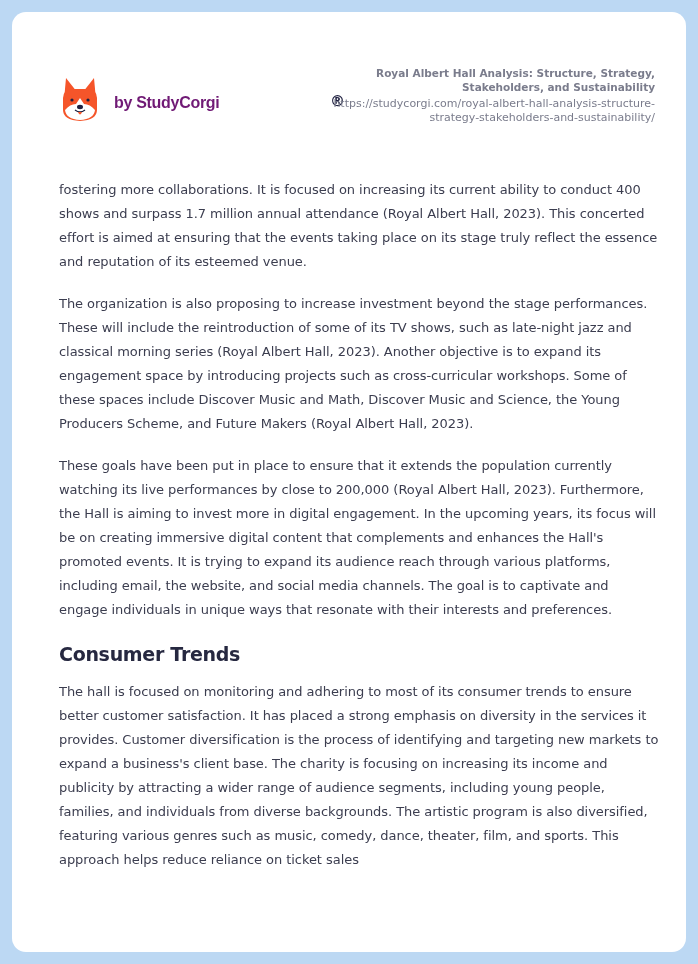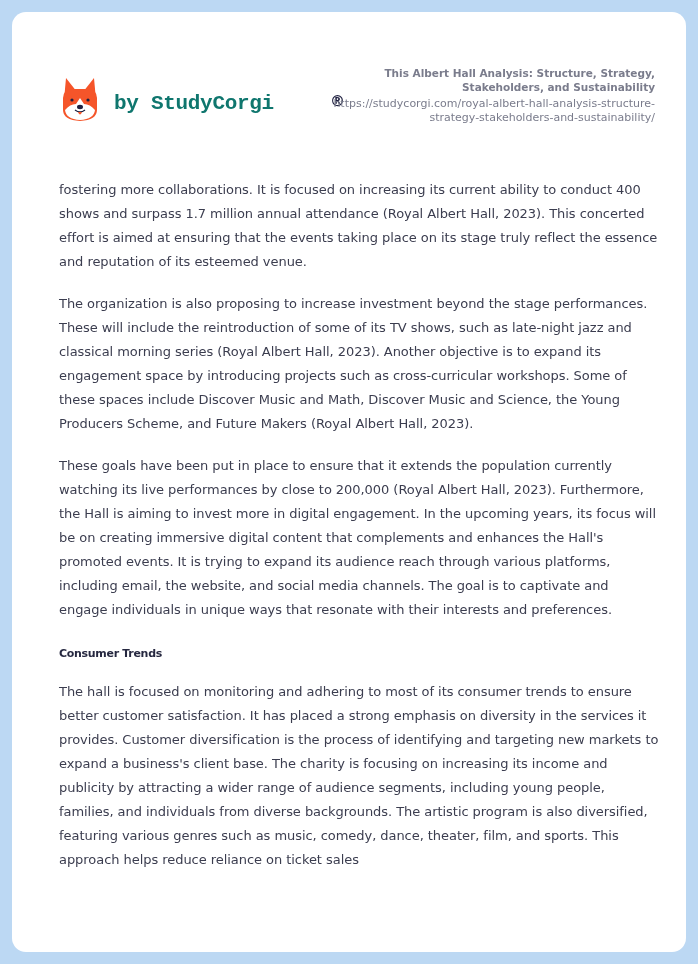--- a/index.html
+++ b/index.html
@@ -21,24 +21,24 @@
   .header {
     position: absolute; left: 0; top: 0; width: 674px; height: 140px;
   }
   .logo {
     position: absolute; left: 48px; top: 64px;
     display: flex; align-items: center;
   }
   .logo svg { display: block; }
   .logo-text {
     margin-left: 14px;
-    font-family: Liberation Mono, monospace;
+    font-family: Liberation Sans, sans-serif;
     font-weight: bold;
-    font-size: 21px;
-    color: #0f766e;
+    font-size: 16px;
+    color: #701a75;
     letter-spacing: -0.3px;
     position: relative;
     top: 4px;
   }
   .logo-reg {
     position: absolute; left: 270px; top: 16px;
     font-size: 15px; color: #1f2040; font-weight: bold;
   }
   .meta {
     position: absolute; right: 31px; top: 54px;
@@ -67,21 +67,21 @@
     font-family: "DejaVu Sans", sans-serif;
     font-size: 13px;
     line-height: 24px;
     color: #3b3d4f;
     letter-spacing: -0.05px;
   }
   .content h2 {
     margin: 0 0 12px 0;
     font-family: "DejaVu Sans", sans-serif;
     font-weight: bold;
-    font-size: 11px;
+    font-size: 19px;
     line-height: 28px;
     color: #262840;
     letter-spacing: -0.3px;
   }
 </style>
 </head>
 <body>
 
 <div class="card">
   <div class="header">
@@ -102,21 +102,21 @@
 
         <path d="M15 34 Q20 38 25 34" stroke="#1f2040" stroke-width="1.3" fill="none"></path>
 
         <path d="M18 36 Q20 41 22 36 Z" fill="#f5552a"></path>
       </svg>
       <span class="logo-text">by StudyCorgi</span>
       <span class="logo-reg">®</span>
     </div>
 
     <div class="meta">
-      <div class="meta-title">This Albert Hall Analysis: Structure, Strategy, Stakeholders, and Sustainability</div>
+      <div class="meta-title">Royal Albert Hall Analysis: Structure, Strategy, Stakeholders, and Sustainability</div>
       <div class="meta-url">https://studycorgi.com/royal-albert-hall-analysis-structure-strategy-stakeholders-and-sustainability/</div>
     </div>
   </div>
 
   <div class="content">
     <p>fostering more collaborations. It is focused on increasing its current ability to conduct 400 shows and surpass 1.7 million annual attendance (Royal Albert Hall, 2023). This concerted effort is aimed at ensuring that the events taking place on its stage truly reflect the essence and reputation of its esteemed venue.</p>
     <p>The organization is also proposing to increase investment beyond the stage performances. These will include the reintroduction of some of its TV shows, such as late-night jazz and classical morning series (Royal Albert Hall, 2023). Another objective is to expand its engagement space by introducing projects such as cross-curricular workshops. Some of these spaces include Discover Music and Math, Discover Music and Science, the Young Producers Scheme, and Future Makers (Royal Albert Hall, 2023).</p>
     <p>These goals have been put in place to ensure that it extends the population currently watching its live performances by close to 200,000 (Royal Albert Hall, 2023). Furthermore, the Hall is aiming to invest more in digital engagement. In the upcoming years, its focus will be on creating immersive digital content that complements and enhances the Hall's promoted events. It is trying to expand its audience reach through various platforms, including email, the website, and social media channels. The goal is to captivate and engage individuals in unique ways that resonate with their interests and preferences.</p>
     <h2>Consumer Trends</h2>
     <p>The hall is focused on monitoring and adhering to most of its consumer trends to ensure better customer satisfaction. It has placed a strong emphasis on diversity in the services it provides. Customer diversification is the process of identifying and targeting new markets to expand a business's client base. The charity is focusing on increasing its income and publicity by attracting a wider range of audience segments, including young people, families, and individuals from diverse backgrounds. The artistic program is also diversified, featuring various genres such as music, comedy, dance, theater, film, and sports. This approach helps reduce reliance on ticket sales</p>

